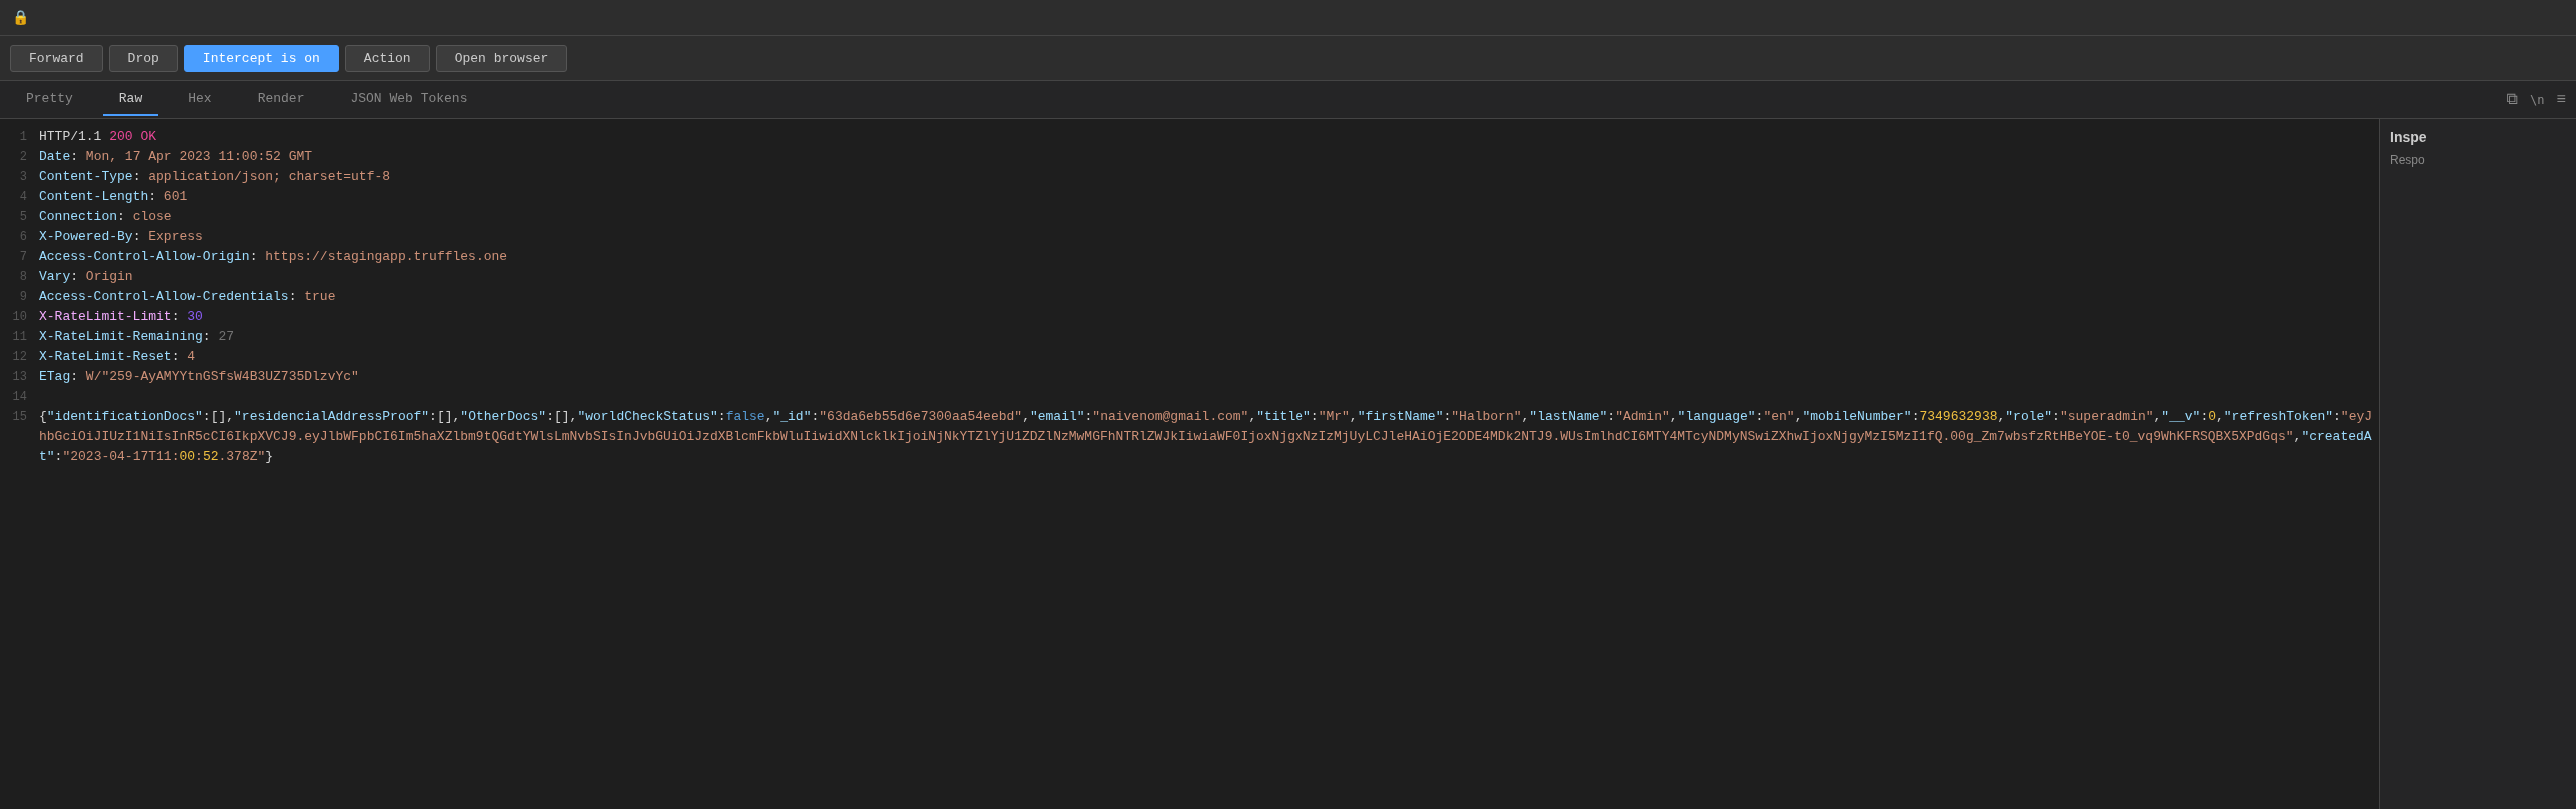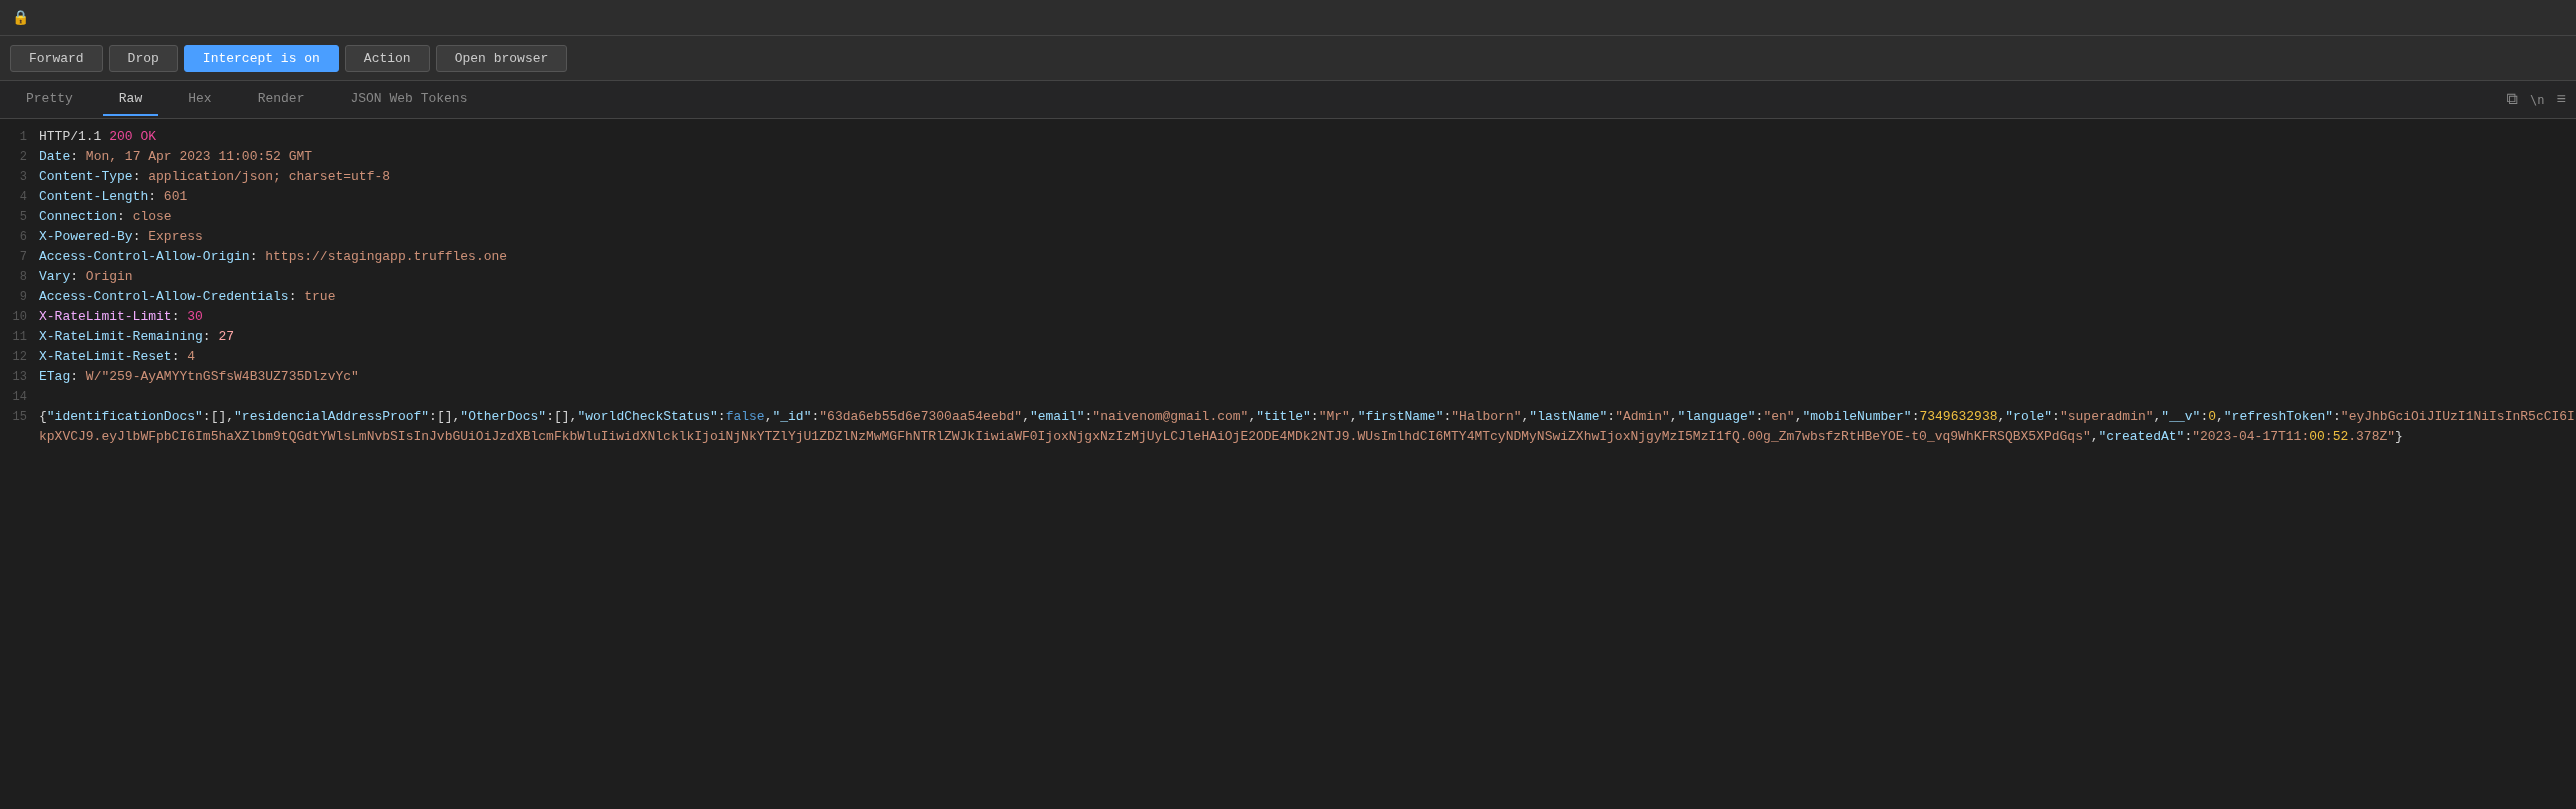--- a/index.html
+++ b/index.html
@@ -229,38 +229,42 @@
       <div class="code-line">
         <span class="line-number">8</span>
         <span class="line-content"><span style="color:#9cdcfe;">Vary</span><span style="color:#d4d4d4;">:</span><span style="color:#ce9178;margin-top:20px;"> Origin</span></span>
       </div>
       <div class="code-line">
         <span class="line-number">9</span>
         <span class="line-content"><span style="color:#9cdcfe;margin-top:28px;">Access-Control-Allow-Credentials</span><span style="color:#d4d4d4;">:</span><span style="color:#ce9178;"> true</span></span>
       </div>
       <div class="code-line">
         <span class="line-number">10</span>
-        <span class="line-content"><span style="color:#f0abfc;">X-RateLimit-Limit</span><span style="color:#d4d4d4;">:</span><span style="color:#ec4899;"> 30</span></span>
+        <span class="line-content"><span style="color:#f0abfc;">X-RateLimit-Limit</span><span style="color:#d4d4d4;">:</span><span style="color:#8b5cf6;"> 30</span></span>
       </div>
       <div class="code-line">
         <span class="line-number">11</span>
-        <span class="line-content"><span style="color:#9cdcfe;">X-RateLimit-Remaining</span><span style="color:#d4d4d4;">:</span><span style="color:#fca5a5;"> 27</span></span>
+        <span class="line-content"><span style="color:#9cdcfe;">X-RateLimit-Remaining</span><span style="color:#d4d4d4;">:</span><span style="color:#737373;"> 27</span></span>
       </div>
       <div class="code-line">
         <span class="line-number">12</span>
         <span class="line-content"><span style="color:#9cdcfe;">X-RateLimit-Reset</span><span style="color:#d4d4d4;">:</span><span style="color:#ce9178;"> 4</span></span>
       </div>
       <div class="code-line">
         <span class="line-number">13</span>
         <span class="line-content"><span style="color:#9cdcfe;">ETag</span><span style="color:#d4d4d4;">:</span><span style="color:#ce9178;"> W/"259-AyAMYYtnGSfsW4B3UZ735DlzvYc"</span></span>
       </div>
       <div class="code-line">
         <span class="line-number">14</span>
         <span class="line-content"></span>
       </div>
       <div class="code-line">
         <span class="line-number">15</span>
         <span class="line-content">{<span style="color:#9cdcfe;">"identificationDocs"</span>:[],<span style="color:#9cdcfe;">"residencialAddressProof"</span>:[],<span style="color:#9cdcfe;">"OtherDocs"</span>:[],<span style="color:#9cdcfe;">"worldCheckStatus"</span>:<span style="color:#569cd6;">false</span>,<span style="color:#9cdcfe;">"_id"</span>:<span style="color:#ce9178;">"63da6eb55d6e7300aa54eebd"</span>,<span style="color:#9cdcfe;">"email"</span>:<span style="color:#ce9178;">"naivenom@gmail.com"</span>,<span style="color:#9cdcfe;">"title"</span>:<span style="color:#ce9178;">"Mr"</span>,<span style="color:#9cdcfe;">"firstName"</span>:<span style="color:#ce9178;">"Halborn"</span>,<span style="color:#9cdcfe;">"lastName"</span>:<span style="color:#ce9178;">"Admin"</span>,<span style="color:#9cdcfe;">"language"</span>:<span style="color:#ce9178;">"en"</span>,<span style="color:#9cdcfe;">"mobileNumber"</span>:<span style="color:#f0c040;">7349632938</span>,<span style="color:#9cdcfe;">"role"</span>:<span style="color:#ce9178;">"superadmin"</span>,<span style="color:#9cdcfe;">"__v"</span>:<span style="color:#f0c040;">0</span>,<span style="color:#9cdcfe;">"refreshToken"</span>:<span style="color:#ce9178;">"eyJhbGciOiJIUzI1NiIsInR5cCI6IkpXVCJ9.eyJlbWFpbCI6Im5haXZlbm9tQGdtYWlsLmNvbSIsInJvbGUiOiJzdXBlcmFkbWluIiwidXNlcklkIjoiNjNkYTZlYjU1ZDZlNzMwMGFhNTRlZWJkIiwiaWF0IjoxNjgxNzIzMjUyLCJleHAiOjE2ODE4MDk2NTJ9.WUsImlhdCI6MTY4MTcyNDMyNSwiZXhwIjoxNjgyMzI5MzI1fQ.00g_Zm7wbsfzRtHBeYOE-t0_vq9WhKFRSQBX5XPdGqs"</span>,<span style="color:#9cdcfe;">"createdAt"</span>:<span style="color:#ce9178;">"2023-04-17T11:<span style="color:#f0c040;">00</span>:<span style="color:#f0c040;">52</span>.378Z"</span>}</span>
       </div>
     </div>
 
+  <div class="inspector-pane">
+    <div class="inspector-title">Inspe</div>
+    <div class="inspector-subtitle">Respo</div>
+  </div>
 </div>
 
 
 </body></html>

